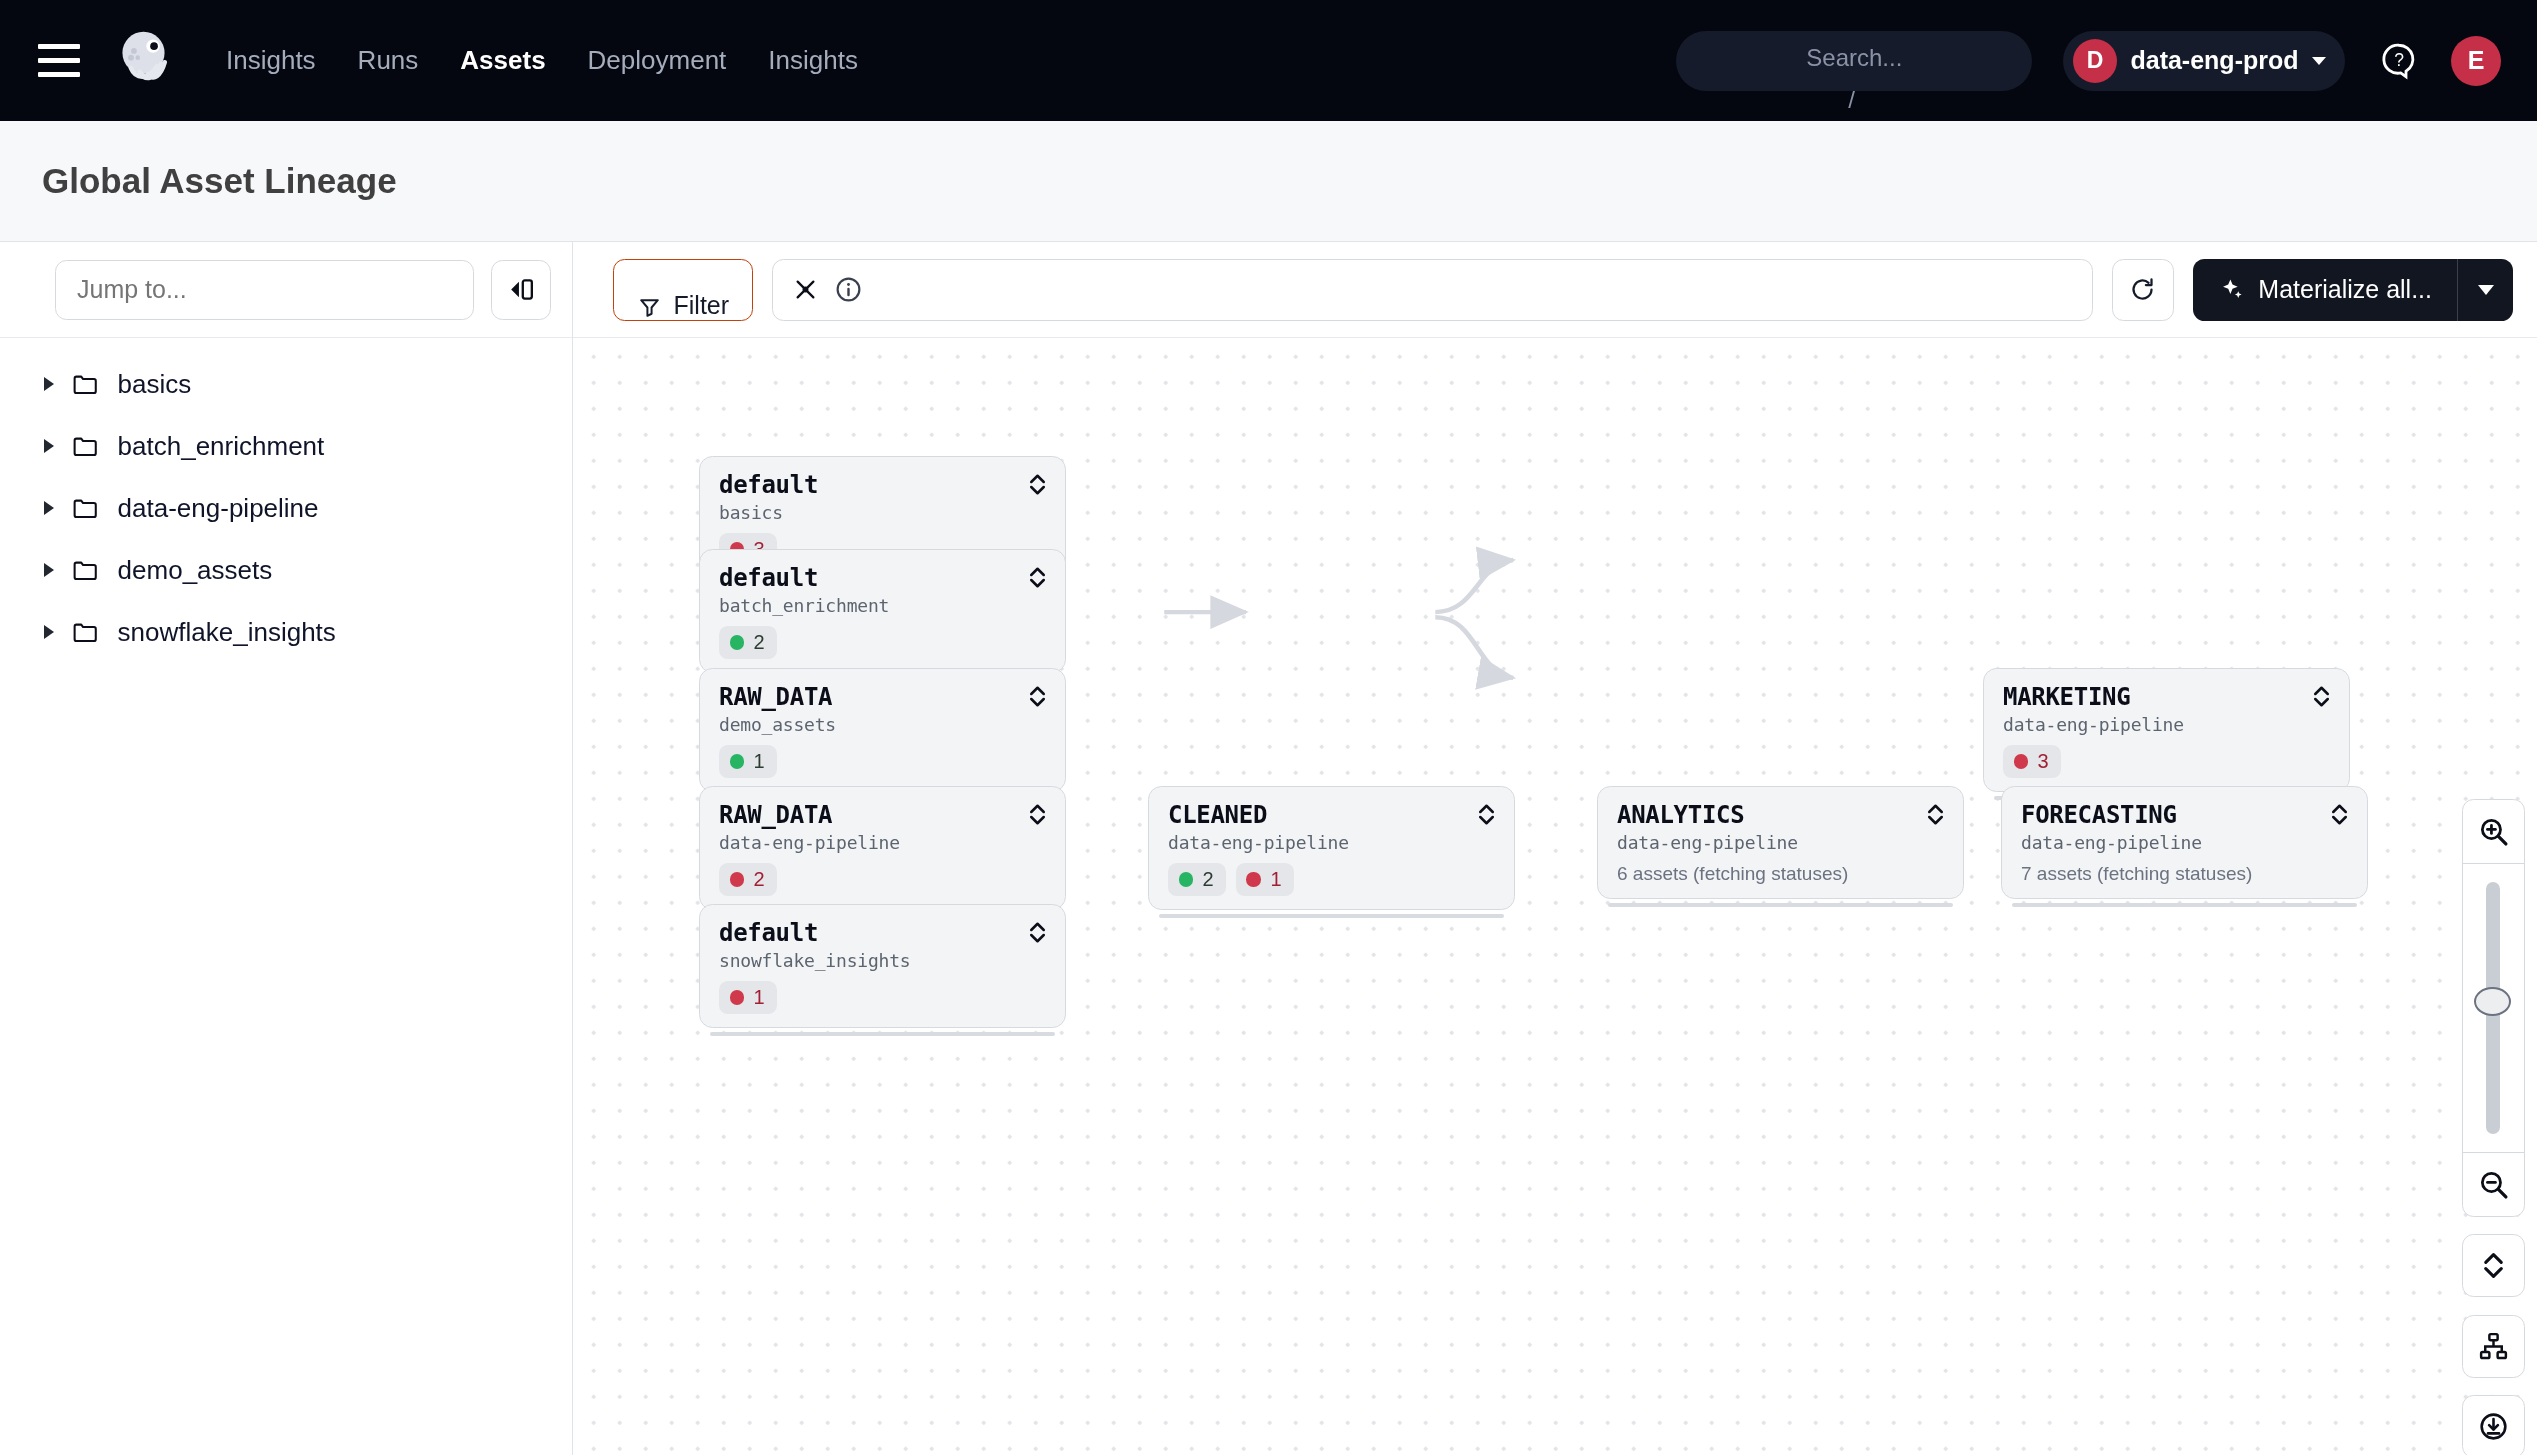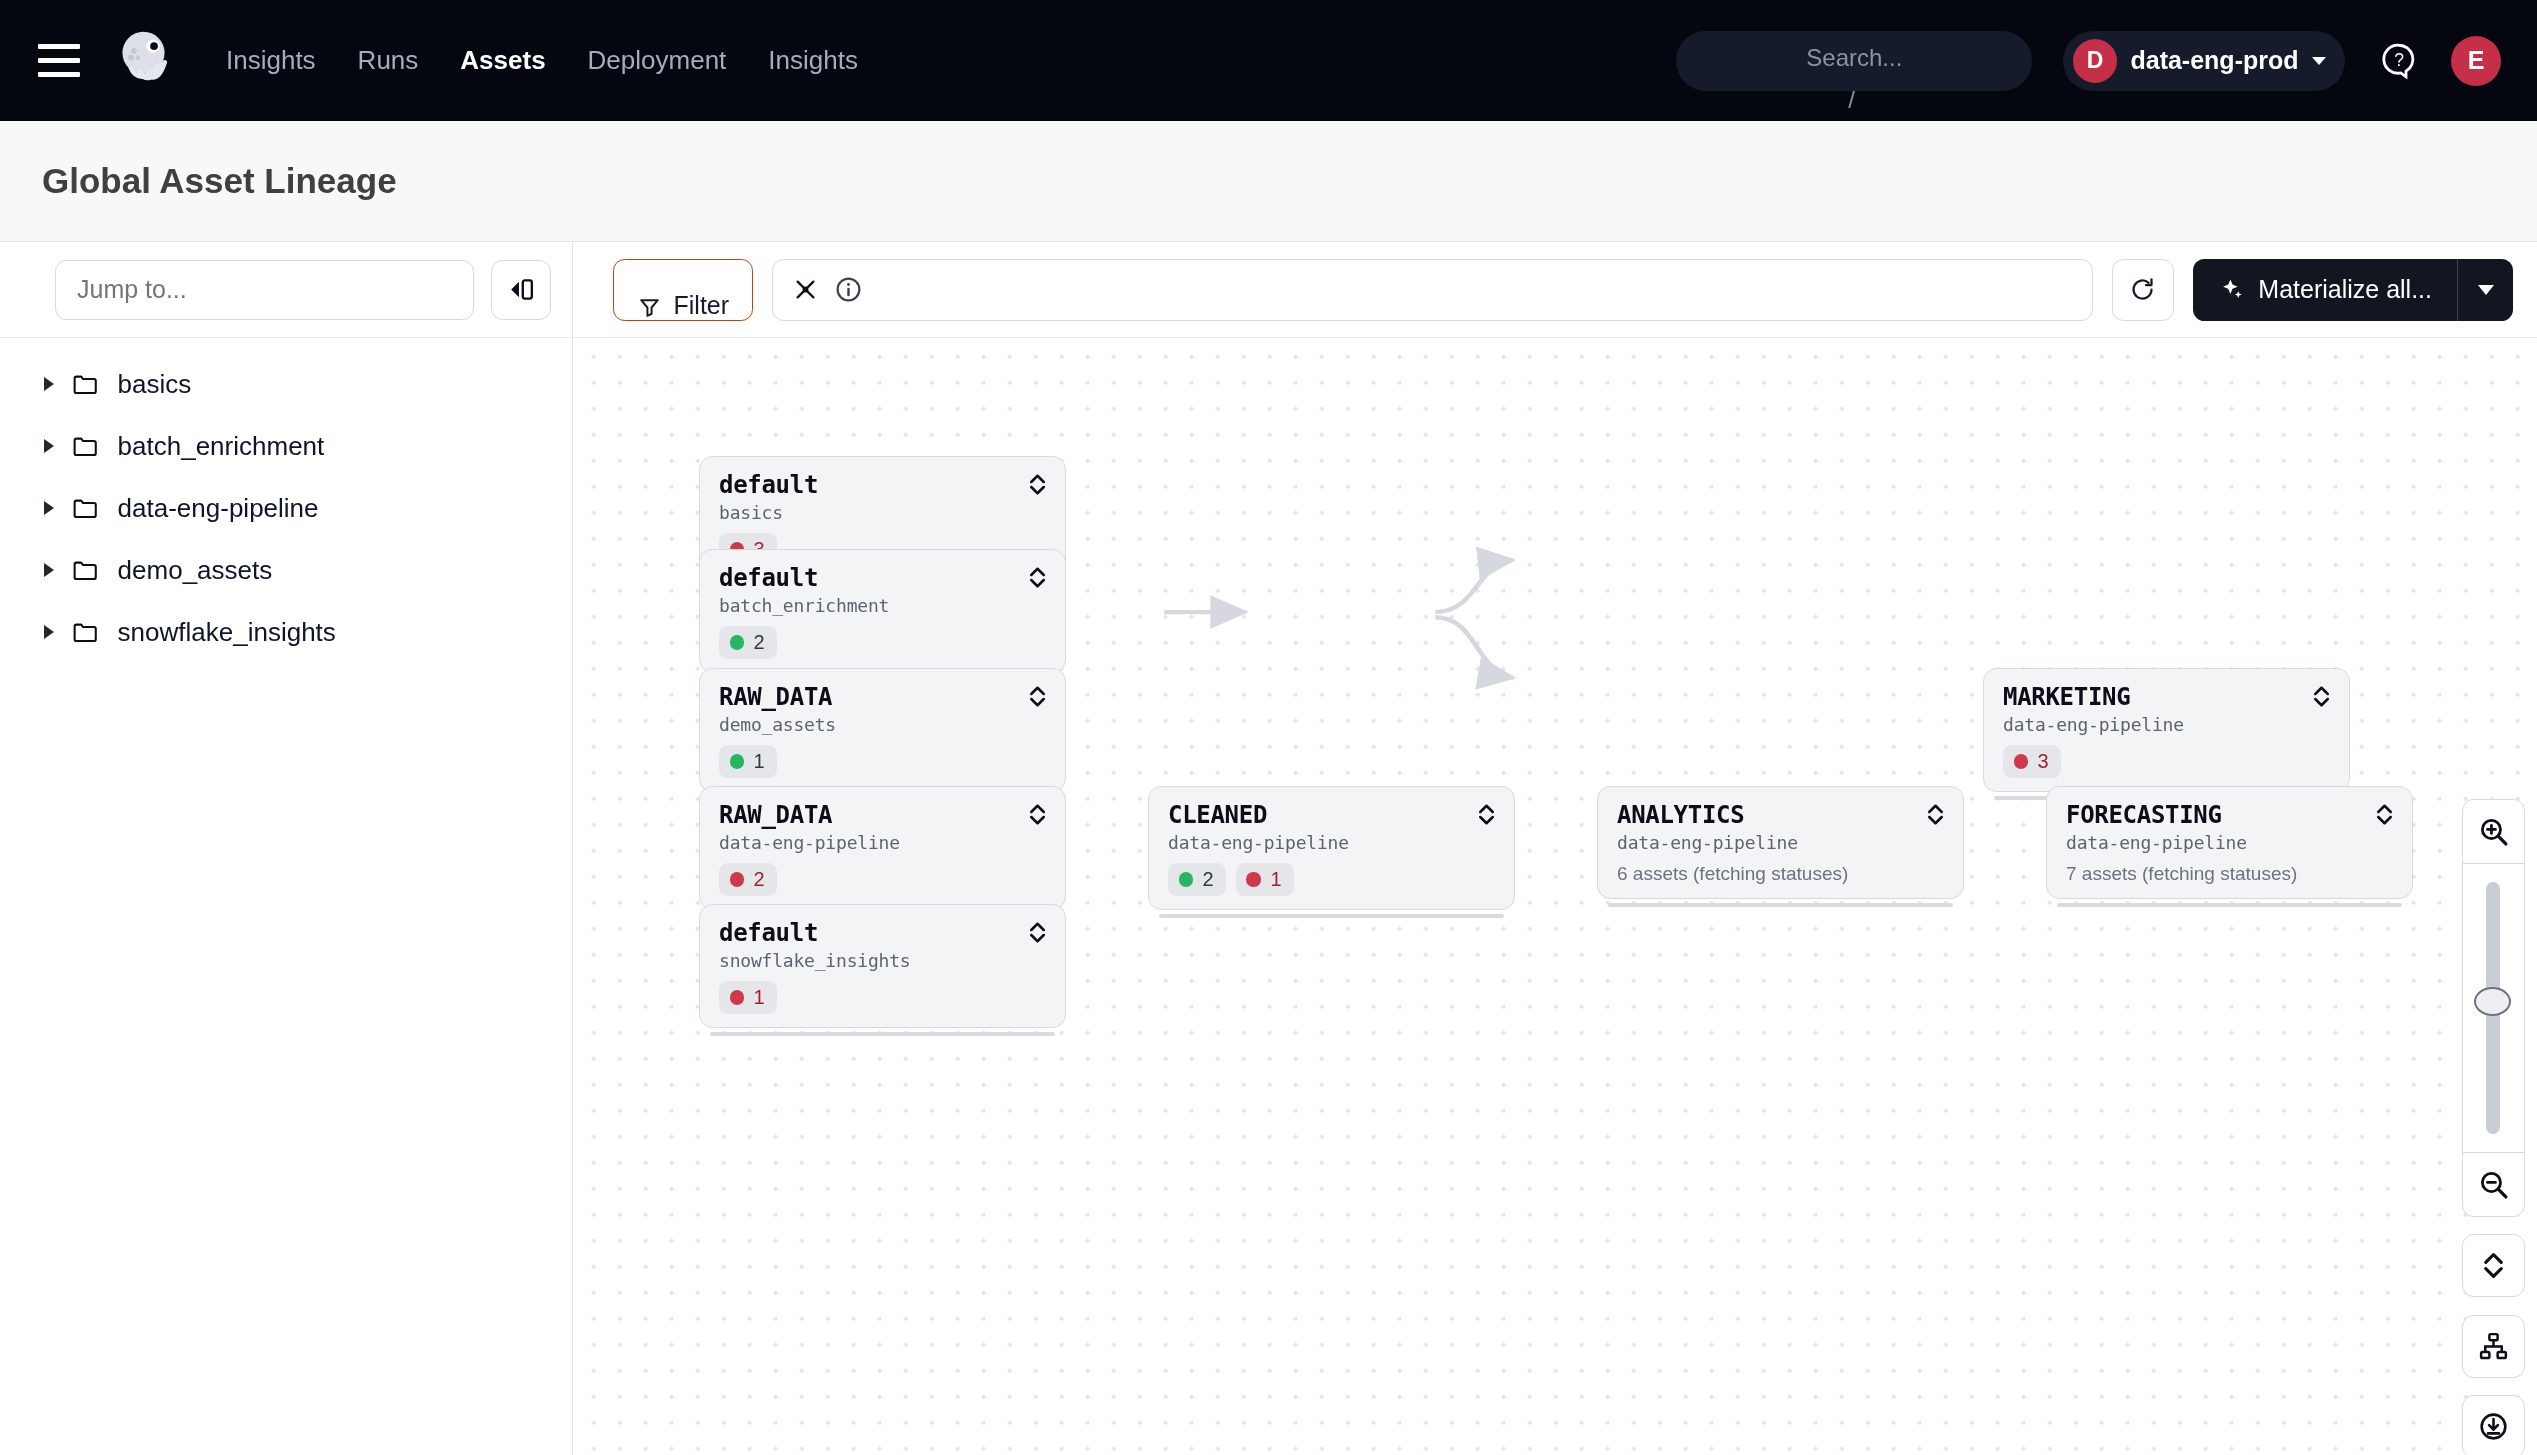--- a/index.html
+++ b/index.html
@@ -461,21 +461,21 @@
           </div>
           <div class="node-sub">data-eng-pipeline</div>
           <div class="node-badges">
             <div class="badge">
               <div class="dot red"></div>
               <div class="badge-count red">3</div>
             </div>
           </div>
         </div>
 
-        <div class="node" style="left:1473px; top:448px; width:367px;">
+        <div class="node" style="left:1428px; top:448px; width:367px;">
           <div class="node-top">
             <div class="node-name">FORECASTING</div>
             <svg class="expand-chev" width="21" height="25" viewBox="0 0 16 20">
               <polyline points="3,8 8,3 13,8" stroke="#0B0E18" stroke-width="2" fill="none" stroke-linecap="round" stroke-linejoin="round"></polyline>
               <polyline points="3,12 8,17 13,12" stroke="#0B0E18" stroke-width="2" fill="none" stroke-linecap="round" stroke-linejoin="round"></polyline>
             </svg>
           </div>
           <div class="node-sub">data-eng-pipeline</div>
           <div class="node-status">7 assets (fetching statuses)</div>
         </div>

